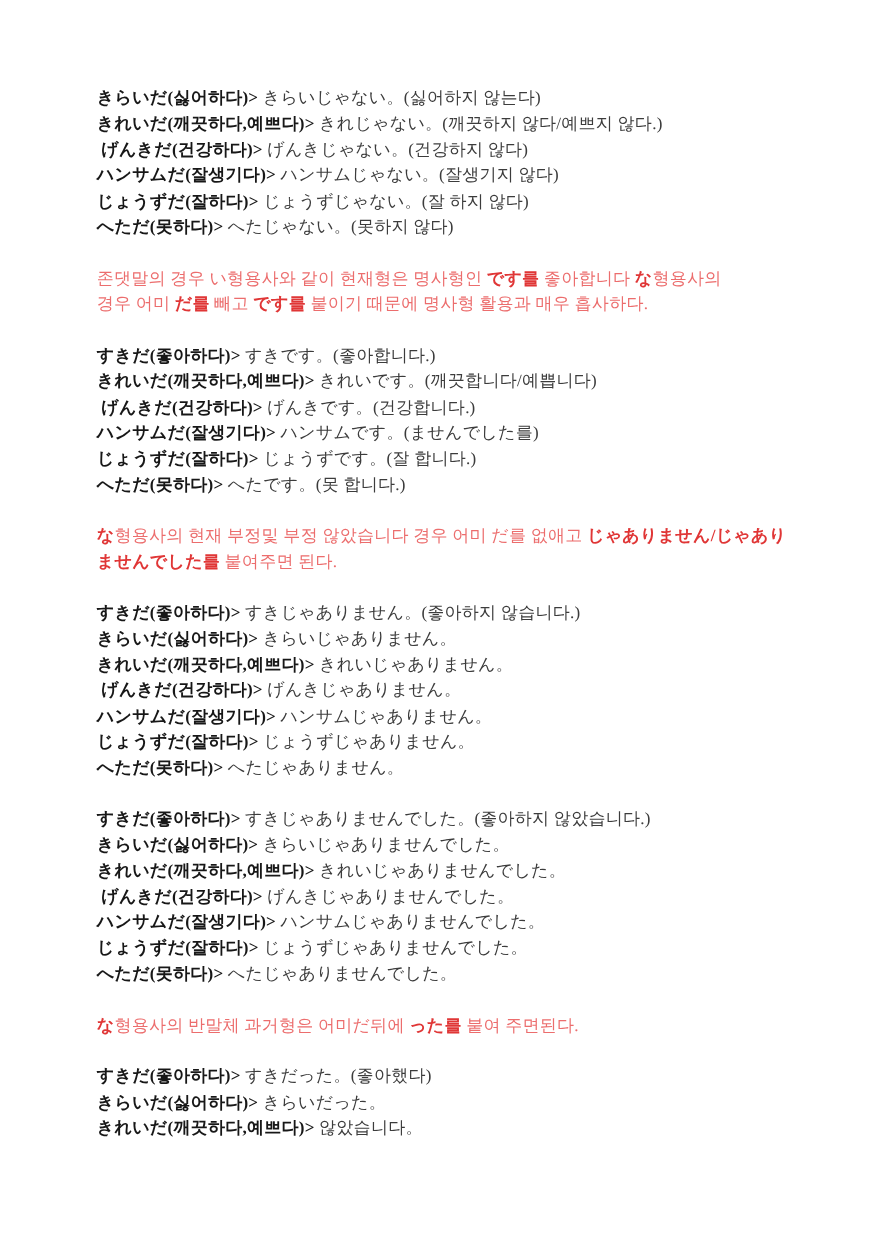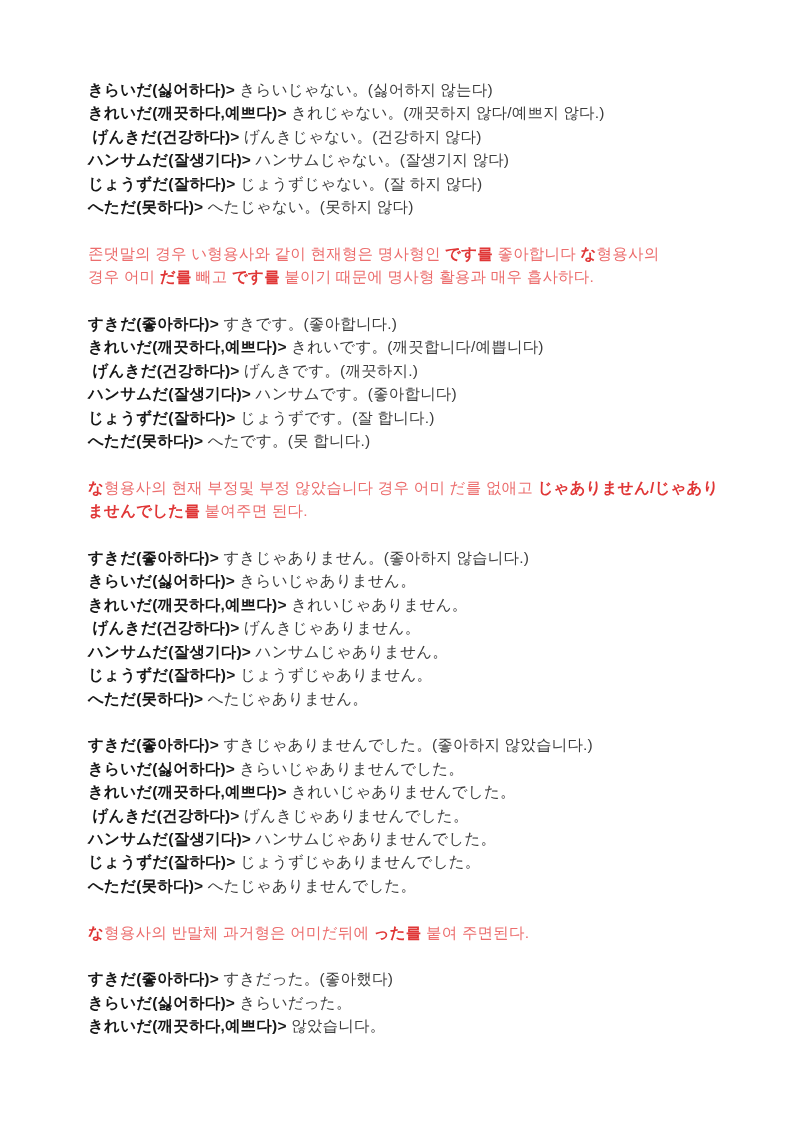--- a/index.html
+++ b/index.html
@@ -4,21 +4,21 @@
 <style>
   html, body { margin: 0; padding: 0; background: #ffffff; }
   .page {
     position: relative;
     width: 733px;
     height: 1128px;
     box-sizing: border-box;
     padding: 78px 44px 0 88px;
     background: #ffffff;
     overflow: hidden;
-    font-family: Liberation Sans, sans-serif;
+    font-family: Liberation Serif, serif;
   }
   .block { margin: 0 0 23.4px 0; }
   .line {
     font-size: 15.5px;
     line-height: 23.4px;
     white-space: pre;
     color: #3c3c3c;
     letter-spacing: 0.2px;
   }
   .b { font-weight: 700; color: #171717; }
@@ -39,22 +39,22 @@
       <div class="line"><span class="b">じょうずだ(잘하다)&gt;</span><span> じょうずじゃない。(잘 하지 않다)</span></div>
       <div class="line"><span class="b">へただ(못하다)&gt;</span><span> へたじゃない。(못하지 않다)</span></div>
     </div>
     <div class="block note-red">
       <div class="line"><span>존댓말의 경우 い형용사와 같이 현재형은 명사형인 </span><span class="b">です를</span><span> 좋아합니다 </span><span class="b">な</span><span>형용사의</span></div>
       <div class="line"><span>경우 어미 </span><span class="b">だ를</span><span> 빼고 </span><span class="b">です를</span><span> 붙이기 때문에 명사형 활용과 매우 흡사하다.</span></div>
     </div>
     <div class="block">
       <div class="line"><span class="b">すきだ(좋아하다)&gt;</span><span> すきです。(좋아합니다.)</span></div>
       <div class="line"><span class="b">きれいだ(깨끗하다,예쁘다)&gt;</span><span> きれいです。(깨끗합니다/예쁩니다)</span></div>
-      <div class="line"><span class="b"> げんきだ(건강하다)&gt;</span><span> げんきです。(깨끗하지.)</span></div>
-      <div class="line"><span class="b">ハンサムだ(잘생기다)&gt;</span><span> ハンサムです。(좋아합니다)</span></div>
+      <div class="line"><span class="b"> げんきだ(건강하다)&gt;</span><span> げんきです。(건강합니다.)</span></div>
+      <div class="line"><span class="b">ハンサムだ(잘생기다)&gt;</span><span> ハンサムです。(ませんでした를)</span></div>
       <div class="line"><span class="b">じょうずだ(잘하다)&gt;</span><span> じょうずです。(잘 합니다.)</span></div>
       <div class="line"><span class="b">へただ(못하다)&gt;</span><span> へたです。(못 합니다.)</span></div>
     </div>
     <div class="block note-red">
       <div class="line"><span class="b">な</span><span>형용사의 현재 부정및 부정 않았습니다 경우 어미 だ를 없애고 </span><span class="b">じゃありません/じゃあり</span></div>
       <div class="line"><span class="b">ませんでした를</span><span> 붙여주면 된다.</span></div>
     </div>
     <div class="block">
       <div class="line"><span class="b">すきだ(좋아하다)&gt;</span><span> すきじゃありません。(좋아하지 않습니다.)</span></div>
       <div class="line"><span class="b">きらいだ(싫어하다)&gt;</span><span> きらいじゃありません。</span></div>

